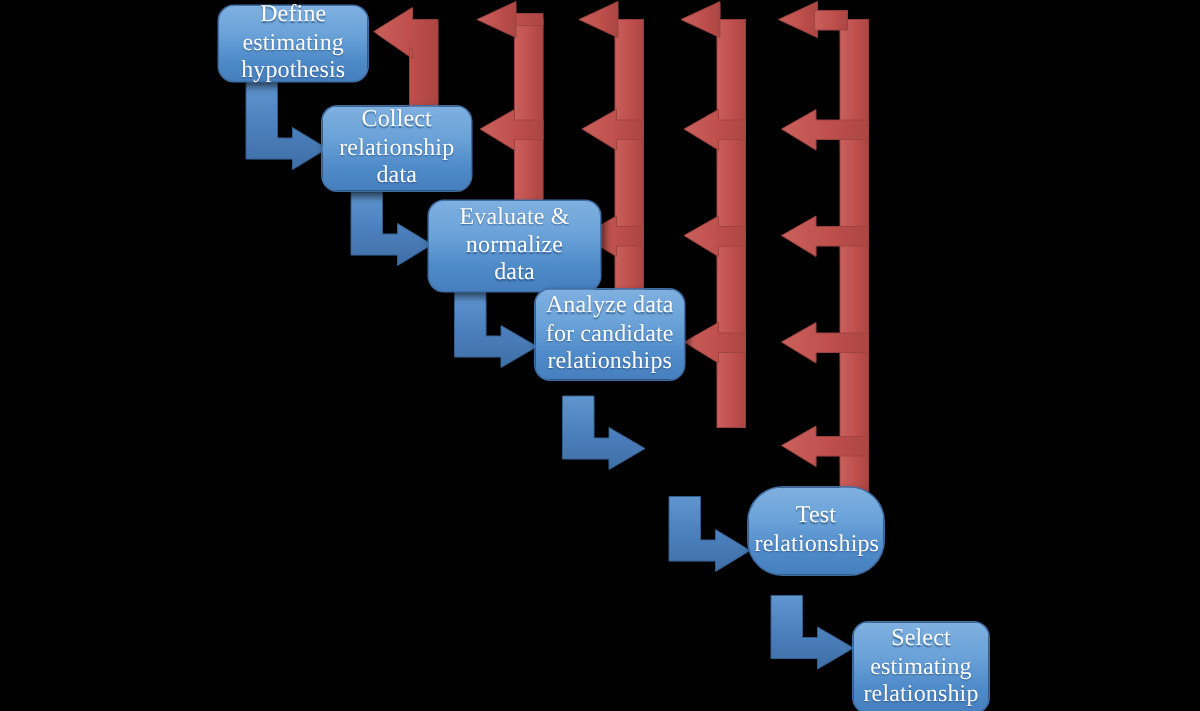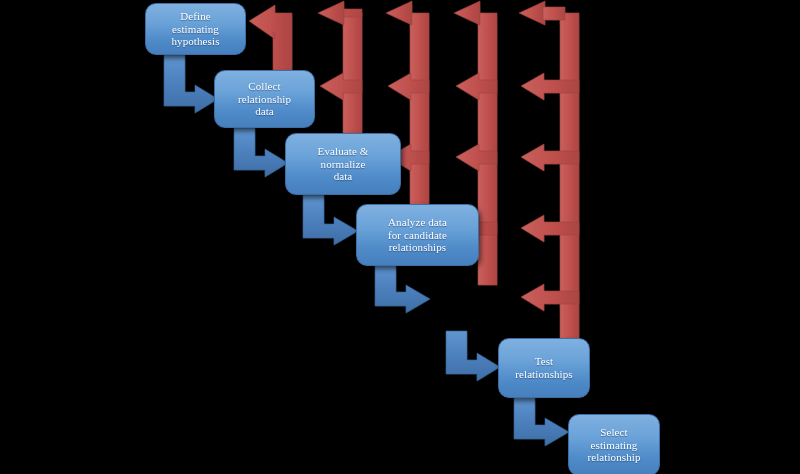--- a/index.html
+++ b/index.html
@@ -30,21 +30,21 @@
     position: absolute;
     box-sizing: border-box;
     border-radius: 11px;
     border: 1px solid #3f6ea5;
     display: flex;
     align-items: center;
     justify-content: center;
     text-align: center;
     color: #ffffff;
     font-family: "Liberation Serif", serif;
-    font-size: 11px;
+    font-size: 16px;
     line-height: 1.18;
     letter-spacing: 0.1px;
     background: linear-gradient(to bottom, #7fb0e0 0%, #6aa2d8 38%, #4f8bc9 72%, #467fbe 100%);
     box-shadow: 2px 3px 5px rgba(0,0,0,0.55);
     z-index: 5;
     padding: 2px 4px;
     text-shadow: 0 1px 1px rgba(20,50,90,0.55);
   }
   .node-label {
     display: block;
@@ -143,26 +143,26 @@
   <div class="node" style="left:214px;top:70px;width:101px;height:58px;align-items:center;">
     <span class="node-label">Collect
 relationship
 data</span>
   </div>
   <div class="node" style="left:285px;top:133px;width:116px;height:62px;">
     <span class="node-label">Evaluate &amp;
 normalize
 data</span>
   </div>
-  <div class="node" style="left:356px;top:204px;width:123px;height:62px;align-items:center;">
+  <div class="node" style="left:356px;top:192px;width:101px;height:62px;align-items:center;">
     <span class="node-label">Analyze data
 for candidate
 relationships</span>
   </div>
-  <div class="node" style="left:498px;top:338px;width:92px;height:60px;">
+  <div class="node" style="left:498px;top:324px;width:92px;height:60px;border-radius:24px;">
     <span class="node-label">Test
 relationships</span>
   </div>
   <div class="node" style="left:568px;top:414px;width:92px;height:62px;">
     <span class="node-label">Select
 estimating
 relationship</span>
   </div>
 
 </div>

